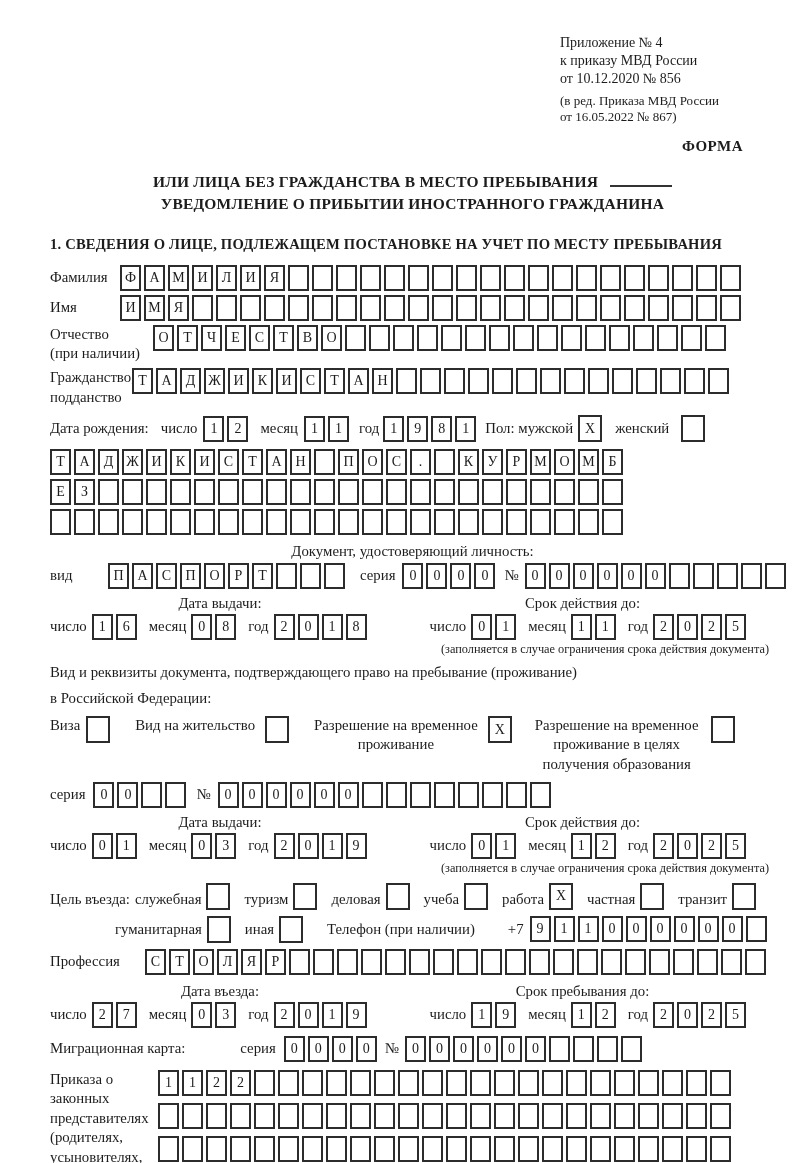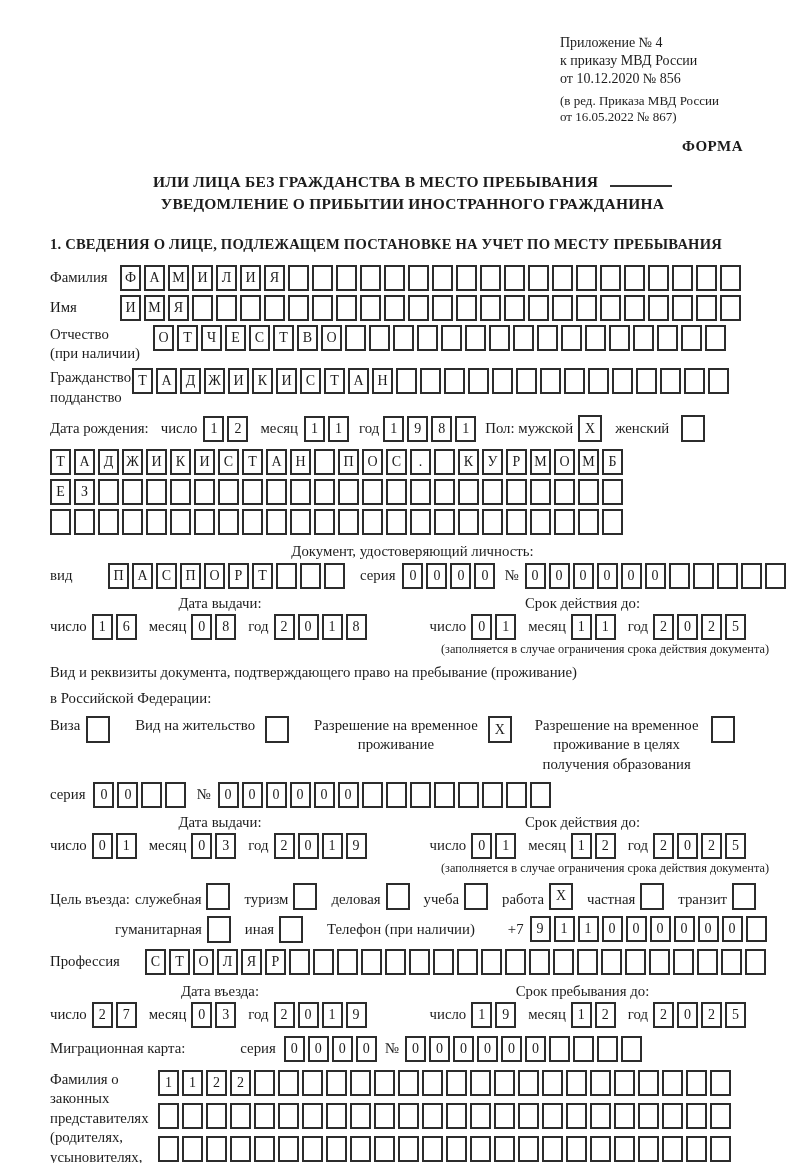--- a/index.html
+++ b/index.html
@@ -655,21 +655,21 @@
         <span class="cell">0</span>
         <span class="cell"></span>
         <span class="cell"></span>
         <span class="cell"></span>
         <span class="cell"></span>
       </span>
   </div>
 
   <div class="row" style="margin-top:8px;">
     <div class="lbl w85">
-      <div>Фамилия о</div>
+      <div>Приказа о</div>
       <div>законных</div>
       <div>представителях</div>
       <div>(родителях,</div>
       <div>усыновителях,</div>
 
     </div>
     <div class="col">
       <div class="cells">
           <span class="cell">1</span>
           <span class="cell">1</span>

